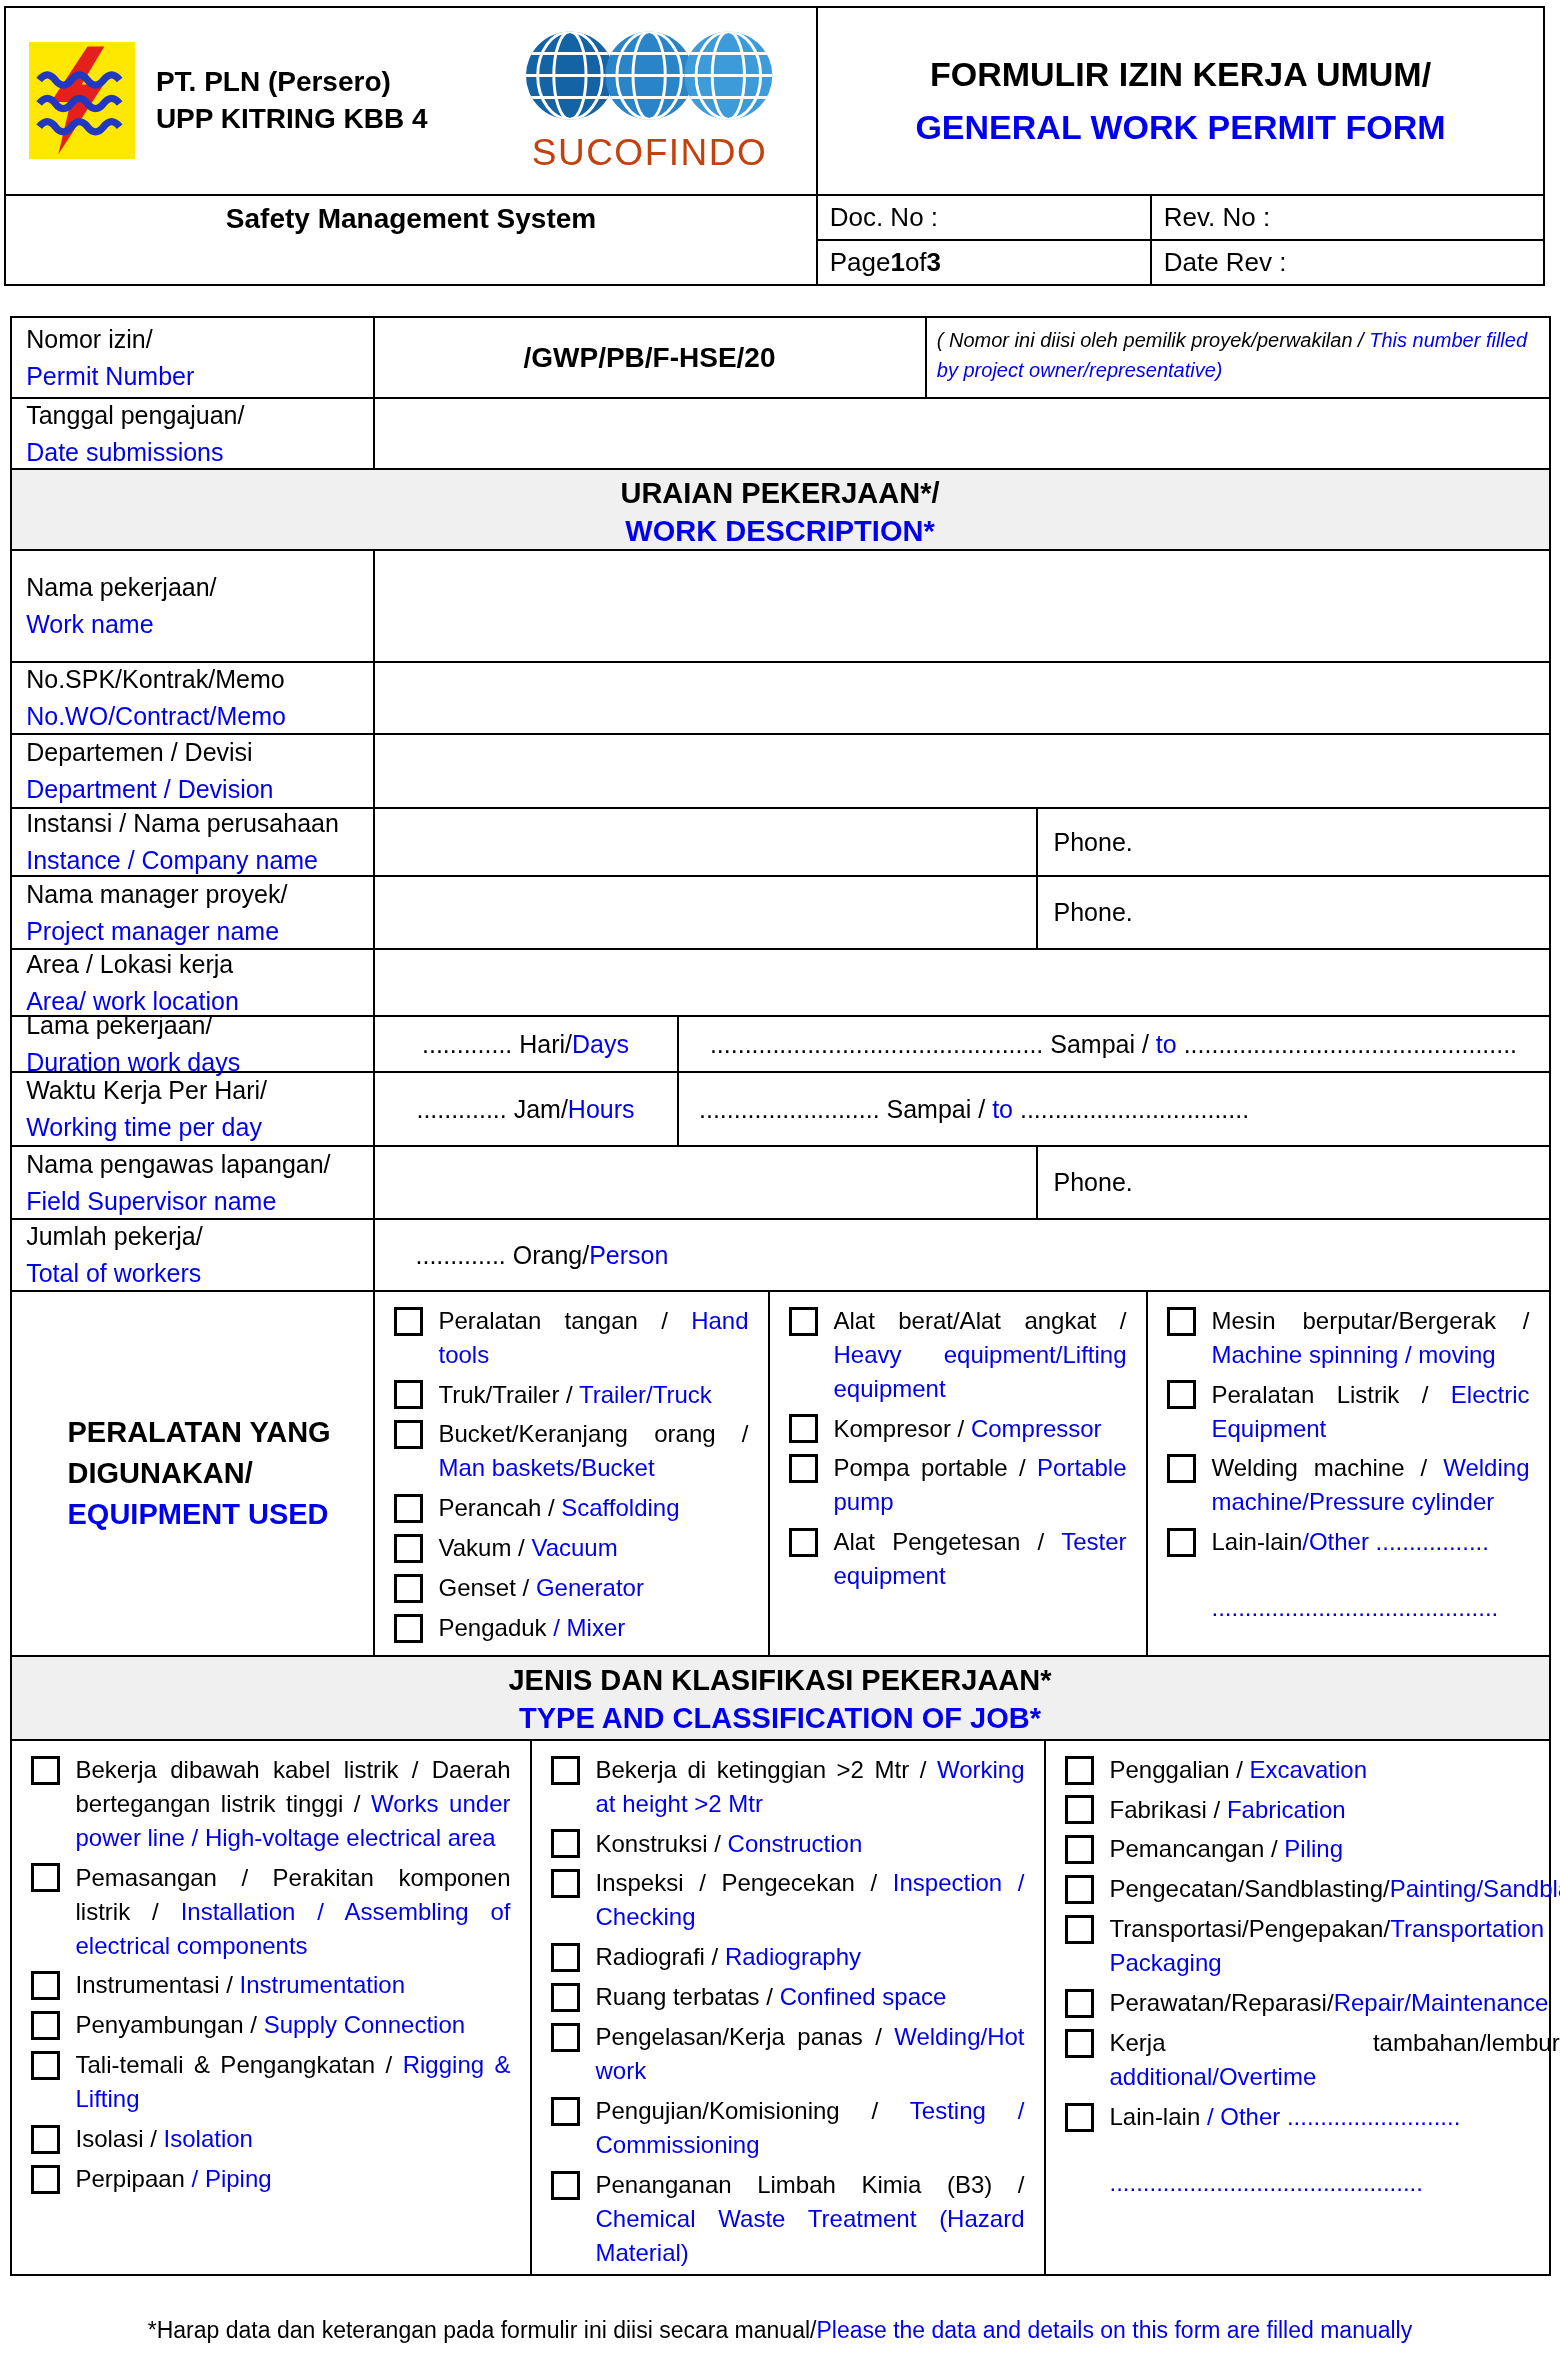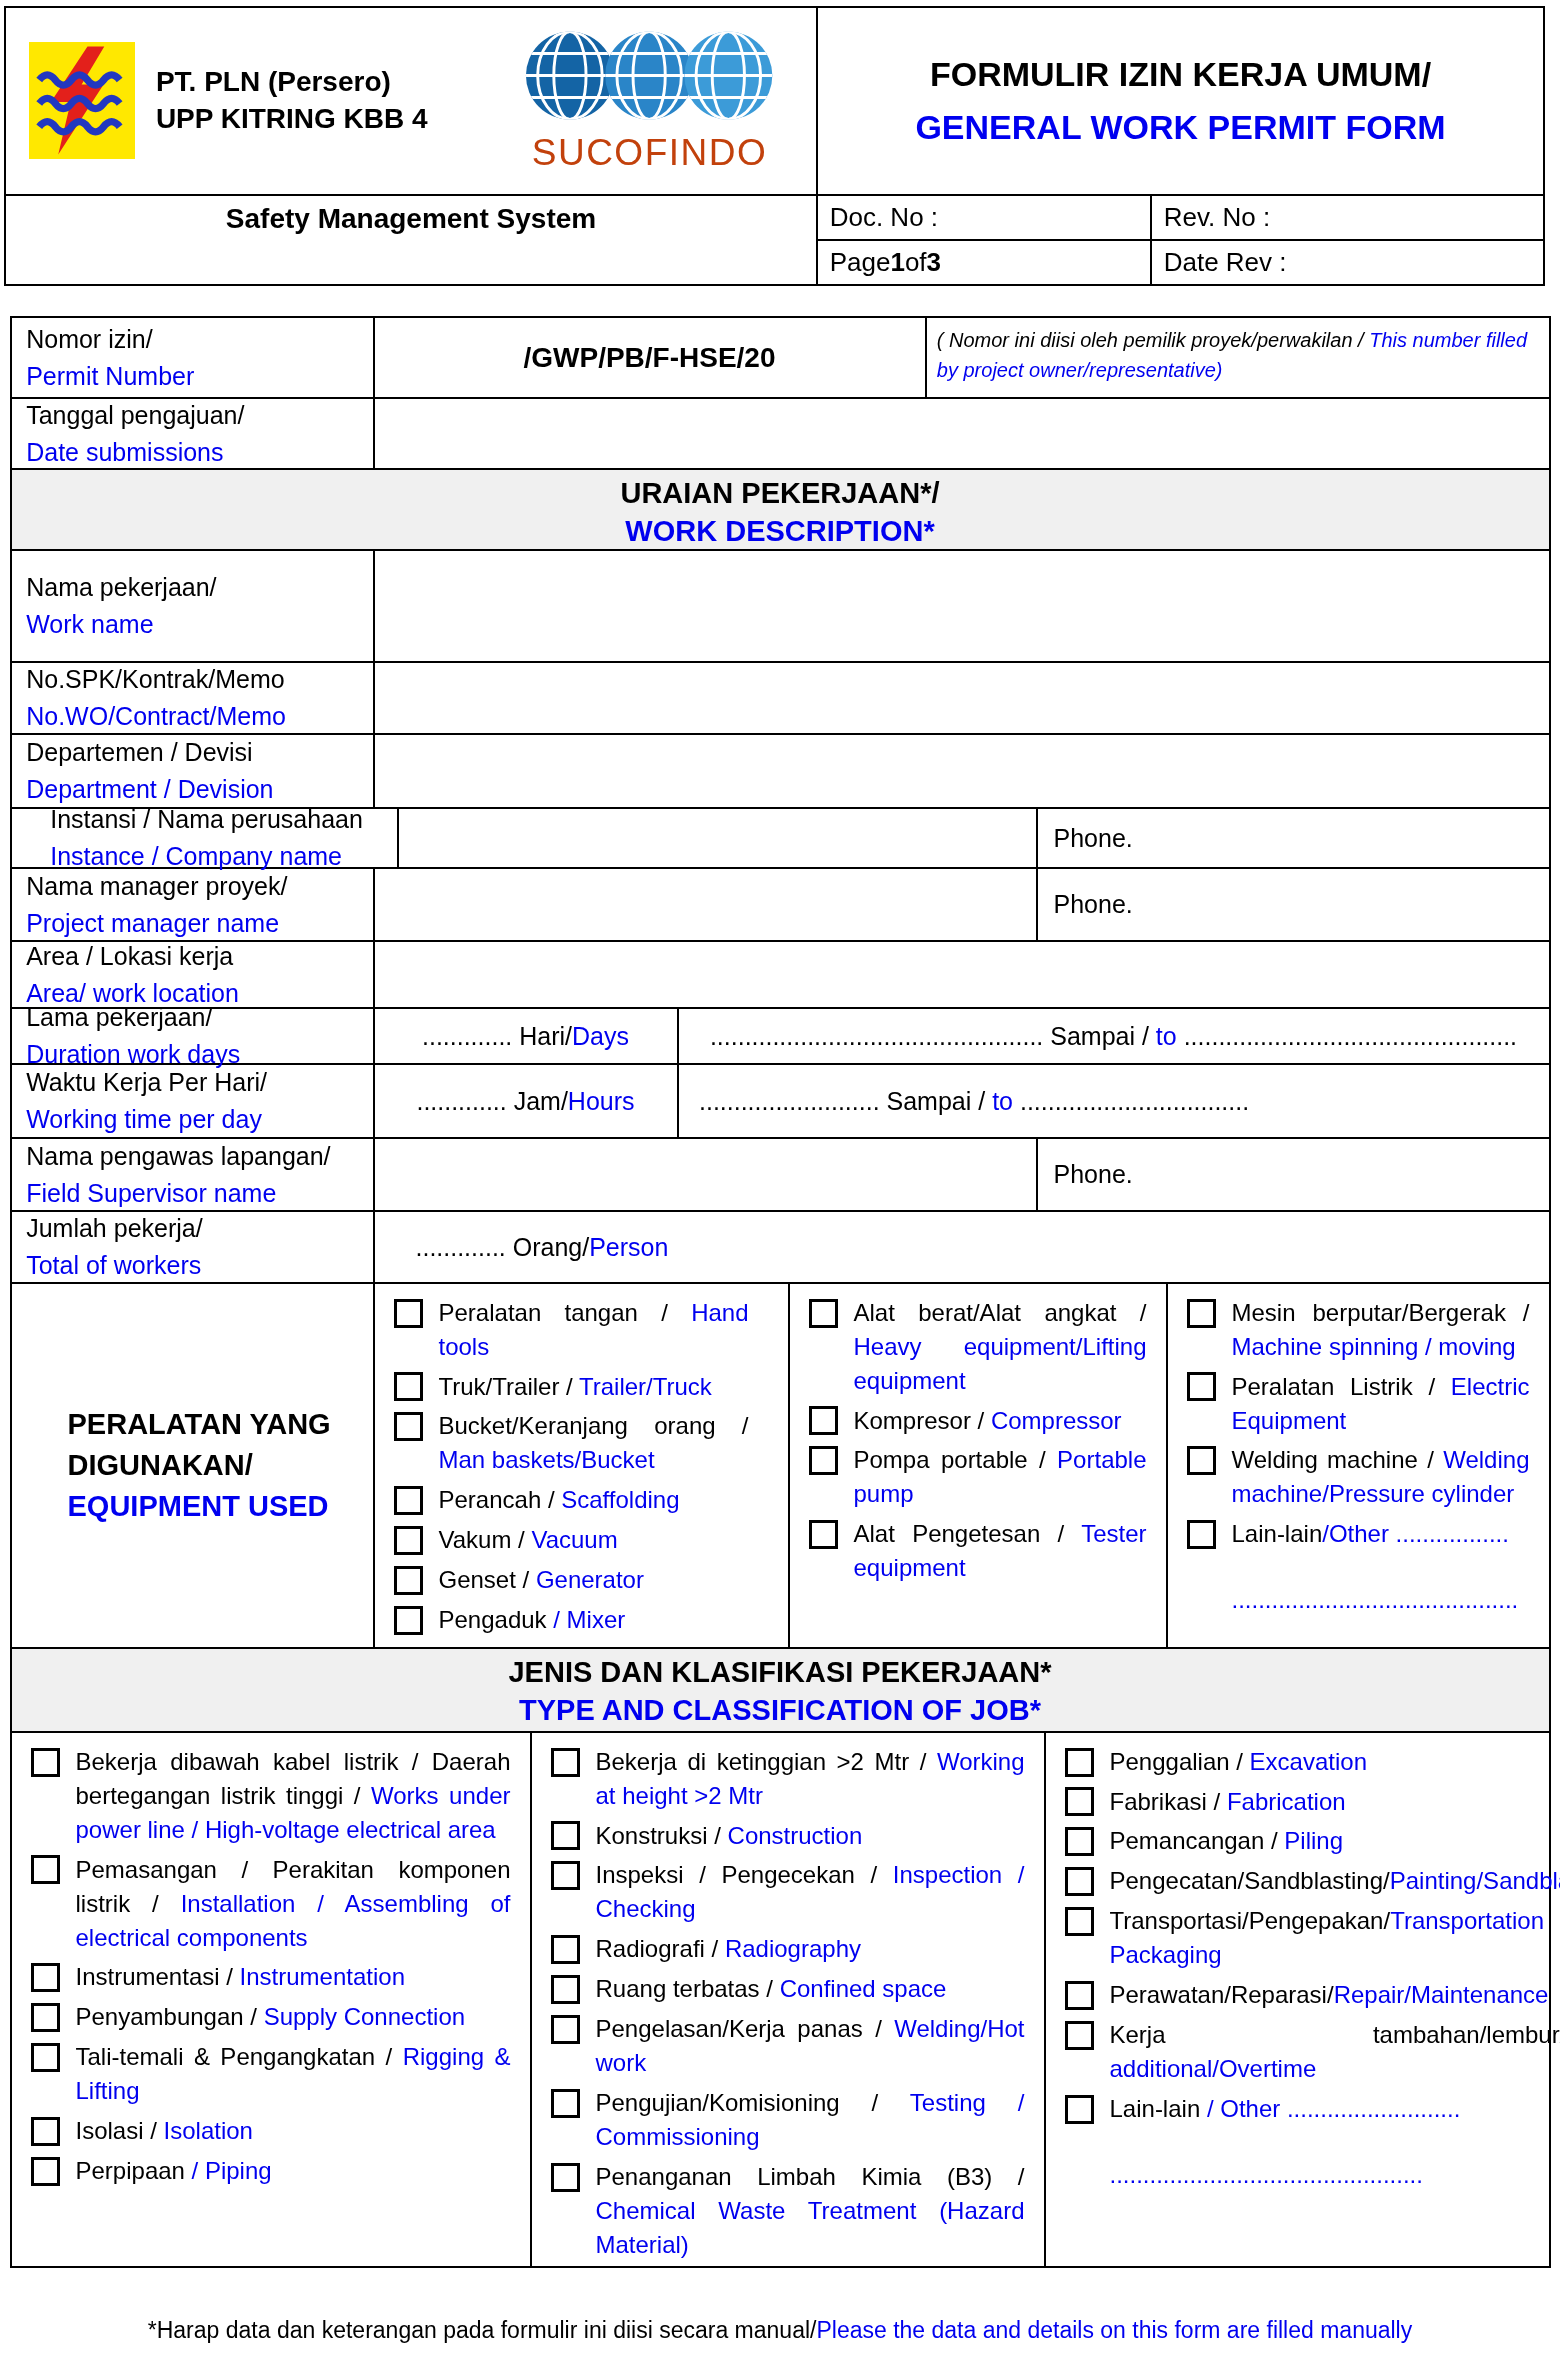--- a/index.html
+++ b/index.html
@@ -51,21 +51,21 @@
   .notecell{flex:1;padding:7.3px 10.3px;font-size:20px;line-height:1.5;box-sizing:border-box;}
 
   
   .eq-lab{width:363px;flex:none;border-right:2.2px solid #000;box-sizing:border-box;
           display:flex;flex-direction:column;justify-content:center;
           padding-left:56px;padding-right:22px;font-size:29px;font-weight:bold;line-height:41px;}
   .cols{flex:1;display:flex;}
   .ckcol{box-sizing:border-box;padding:11.7px 19px 5.9px 19px;overflow:hidden;}
   .ckcol + .ckcol{border-left:2.2px solid #000;}
   .eq1{width:393px;flex:none;}
-  .eq2{width:378px;flex:none;margin-left:20px;}
+  .eq2{width:378px;flex:none;}
   .eq3{flex:1;}
   .jb1{width:518px;flex:none;}
   .jb2{width:514px;flex:none;}
   .jb3{flex:1;}
   .item{display:flex;margin-bottom:5.9px;font-size:24px;line-height:34px;}
   .cb{width:23px;height:23px;border:3.7px solid #000;flex:none;margin-top:2.9px;margin-right:16px;box-sizing:content-box;}
   .itext{flex:1;text-align:justify;}
   .extra{display:block;margin-top:32px;}
 
   .footer{position:absolute;left:0;top:2317px;width:1560px;text-align:center;font-size:23px;}
@@ -204,21 +204,21 @@
     </div>
 
     <div class="r" style="height:74px;">
       <div class="lab">
         <span>Departemen / Devisi</span>
         <span class="bl">Department / Devision</span>
       </div>
       <div class="val"></div>
     </div>
 
-    <div class="r" style="height:60px;padding-left:24px;">
+    <div class="r" style="height:68px;">
       <div class="lab">
         <span>Instansi / Nama perusahaan</span>
         <span class="bl">Instance / Company name</span>
       </div>
       <div class="val"></div>
       <div class="phone">
         <span>Phone.</span>
       </div>
     </div>
 

